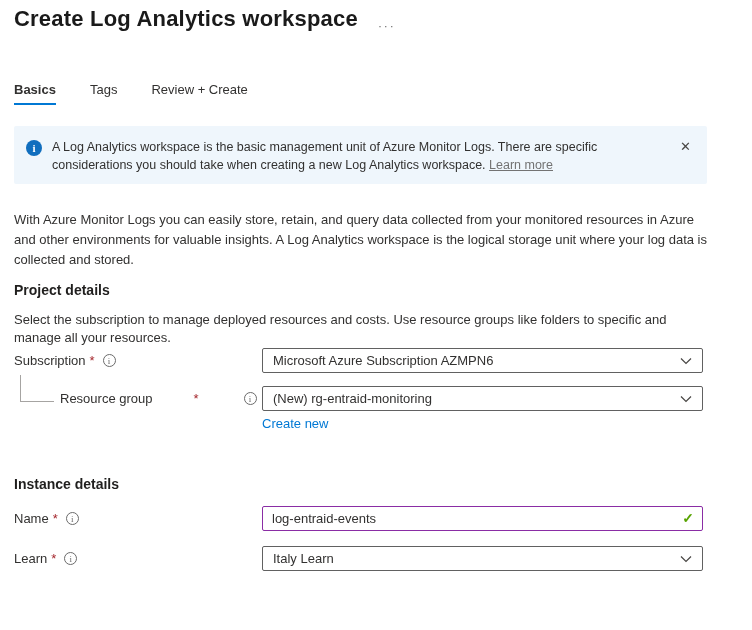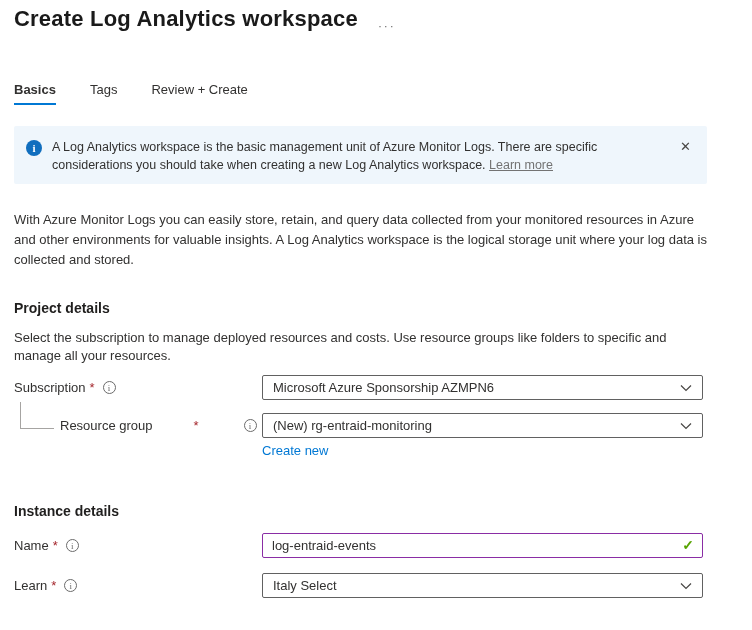--- a/index.html
+++ b/index.html
@@ -29,25 +29,25 @@
   .banner-text { margin-left:10px; font-size:12.5px; line-height:18px;
     color:#323130; max-width:606px; }
   .banner-link { color:#737373; text-decoration:underline; cursor:pointer; }
   .banner-close { margin-left:auto; border:none; background:none; color:#484644;
     font-size:13px; cursor:pointer; line-height:1; padding:2px 4px; }
 
   
   .intro { margin-top:26px; width:700px; font-size:13px; line-height:20px; }
 
   
-  .section-h { margin-top:30px; font-size:14px; font-weight:700; color:#201f1e; }
+  .section-h { margin-top:12px; font-size:14px; font-weight:700; color:#201f1e; }
   .section-d { margin-top:13px; width:700px; font-size:13px; line-height:18px; }
 
   
-  .form { position:relative; margin-top:10px; }
+  .form { position:relative; margin-top:1px; }
   .row { display:flex; margin-bottom:13px; }
   .row.center { align-items:center; }
   .row.top { align-items:flex-start; }
   .label-col { width:248px; flex:0 0 auto; font-size:13px; color:#323130;
     display:flex; align-items:center; }
   .row.top .label-col { padding-top:5px;gap:37px; }
   .req { color:#a4262c; margin-left:4px; }
   .hint-i { width:13px; height:13px; border-radius:50%; border:1px solid #6b6b6b;
     color:#6b6b6b; font-size:9px; font-family:"Liberation Serif", serif;
     display:inline-flex; align-items:center; justify-content:center;
@@ -100,21 +100,21 @@
     <div class="connector"></div>
 
     <div class="row center">
       <div class="label-col">
         <span>Subscription</span>
         <span class="req">*</span>
         <span class="hint-i">i</span>
       </div>
       <div class="ctl-col">
         <div class="dropdown">
-          <span>Microsoft Azure Sponsorship AZMPN6</span>
+          <span>Microsoft Azure Subscription AZMPN6</span>
           <svg class="chev" width="12" height="8" viewBox="0 0 12 8">
               <polyline points="1,1.5 6,6.5 11,1.5" fill="none" stroke="#484644" stroke-width="1.2"></polyline>
             </svg>
         </div>
       </div>
     </div>
 
     <div class="row top">
       <div class="label-col indent">
         <span>Resource group</span>
@@ -152,21 +152,21 @@
     </div>
 
     <div class="row center">
       <div class="label-col">
         <span>Learn</span>
         <span class="req">*</span>
         <span class="hint-i">i</span>
       </div>
       <div class="ctl-col">
         <div class="dropdown">
-          <span>Italy Select</span>
+          <span>Italy Learn</span>
           <svg class="chev" width="12" height="8" viewBox="0 0 12 8">
               <polyline points="1,1.5 6,6.5 11,1.5" fill="none" stroke="#484644" stroke-width="1.2"></polyline>
             </svg>
         </div>
       </div>
     </div>
 
   </div>
 </div>
 

